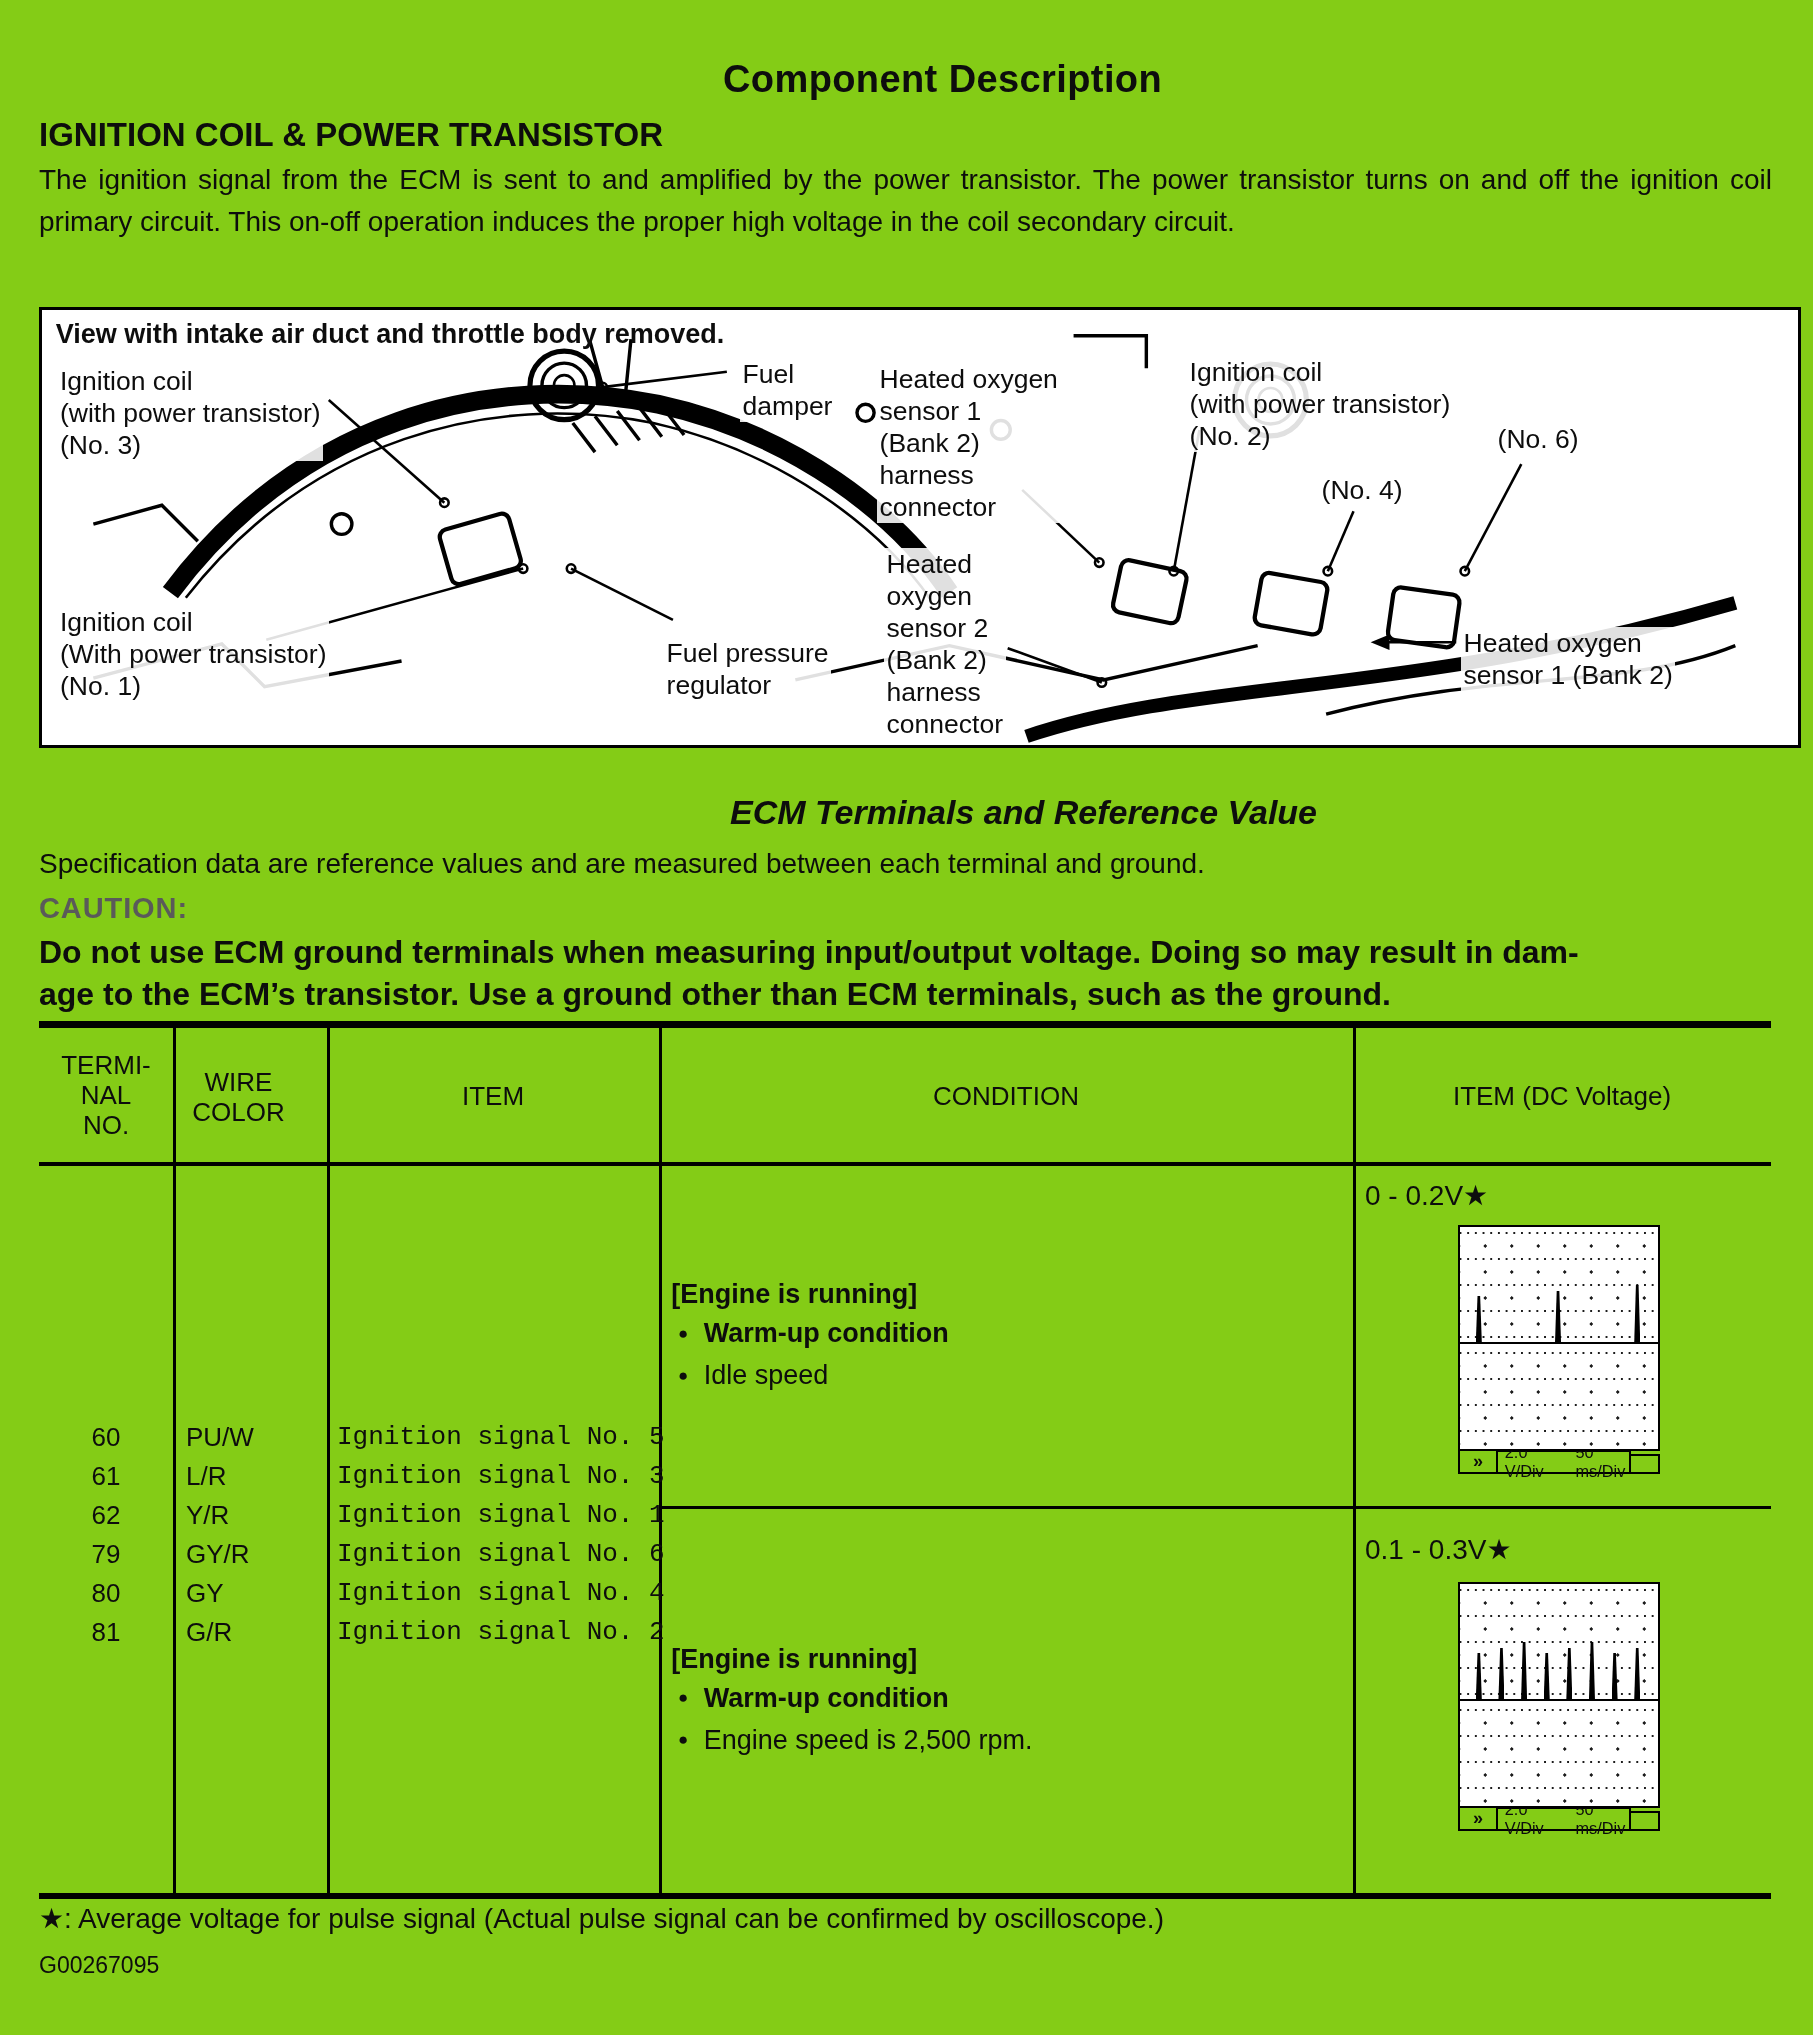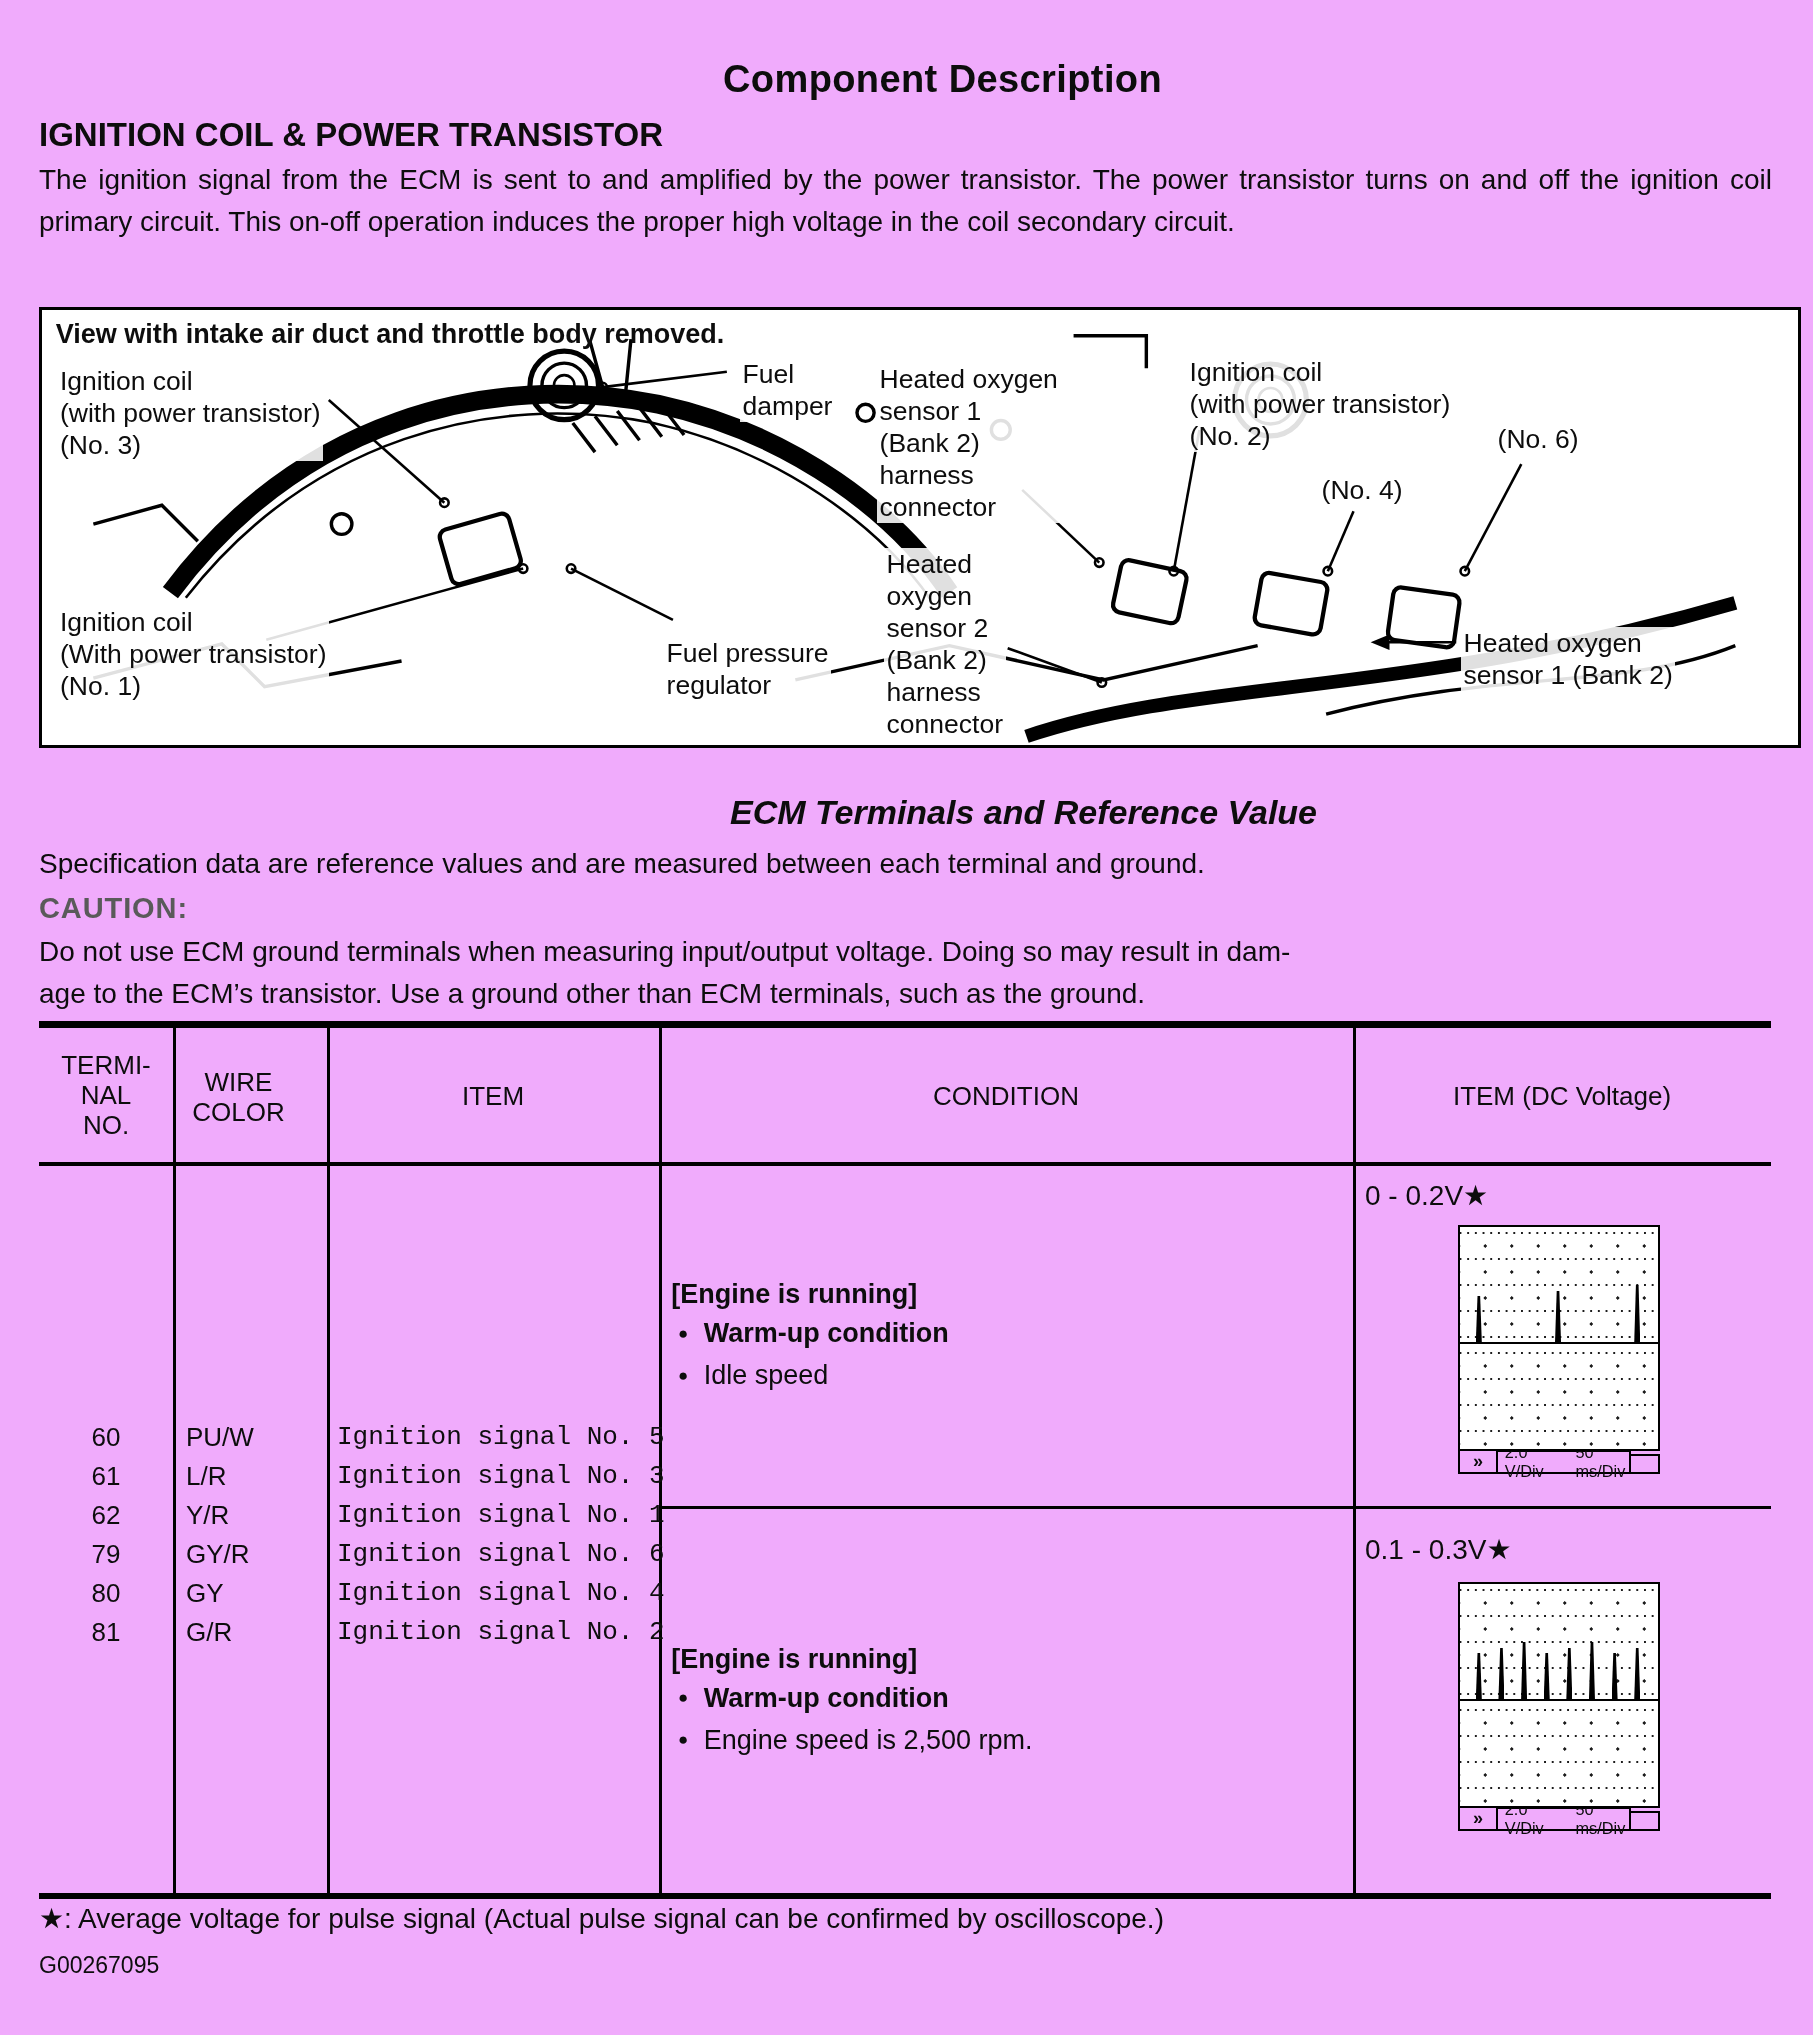--- a/index.html
+++ b/index.html
@@ -1,29 +1,29 @@
 <!DOCTYPE html>
 <html style="font-size:13.7px"><head>
 <meta charset="utf-8">
 <style>
   html,body{margin:0;padding:0;background:#fff;}
-  .page{position:relative;width:1813px;height:2036px;background:#f0abfc;color:#0d0d0d;
+  .page{position:relative;width:1813px;height:2036px;background:#84cc16;color:#0d0d0d;
         font-family:"Liberation Sans",sans-serif;overflow:hidden;}
   .abs{position:absolute;}
   .b{font-weight:700;}
   .ml{white-space:pre-line;}
   .page-title{font-size:38px;font-weight:700;letter-spacing:0.4px;}
   .h1{font-size:33px;font-weight:700;}
   .body-text{font-size:28px;line-height:42px;text-align:justify;}
   .fig-box{border:3.4px solid #000;background:#fff;padding-left:31px;}
   .fig-caption{font-size:27px;font-weight:700;}
   .fig-label{font-size:26.5px;line-height:32px;background:rgba(255,255,255,.88);padding:0 2.6px;}
   .ecm-h{font-size:34px;font-weight:700;font-style:italic;}
   .caution{font-size:29px;font-weight:700;color:#5a5a5a;letter-spacing:0.9px;}
-  .caution-text{font-size:28px;line-height:42px;font-weight:400;}
+  .caution-text{font-size:32px;line-height:42px;font-weight:700;}
   
   .tbl{left:39px;top:1021px;width:1732px;height:865px;border-top:7.7px solid #000;border-bottom:6px solid #000;}
   .vline{position:absolute;top:0;bottom:0;width:2.6px;background:#000;}
   .hline{position:absolute;height:3.4px;background:#000;}
   .th{font-size:26px;line-height:30px;text-align:center;}
   .cell-text{font-size:26px;line-height:39px;}
   .cond-cell{display:flex;flex-direction:column;justify-content:center;padding-left:10.3px;}
   .cond-h{font-size:27px;font-weight:700;line-height:39px;}
   .bullet-line{display:flex;align-items:baseline;font-size:27px;line-height:39px;}
   .bullet{font-size:17px;margin:0 15.4px 0 6.8px;position:relative;top:-3.4px;}

